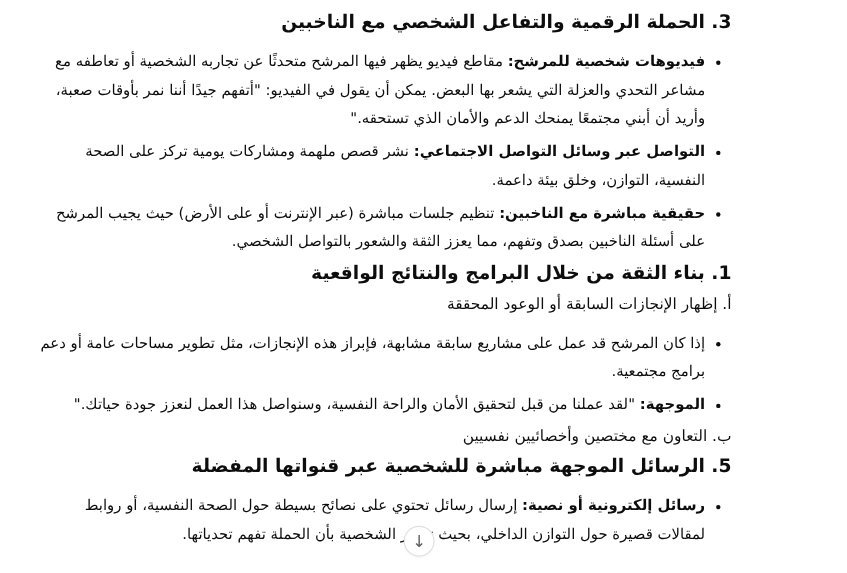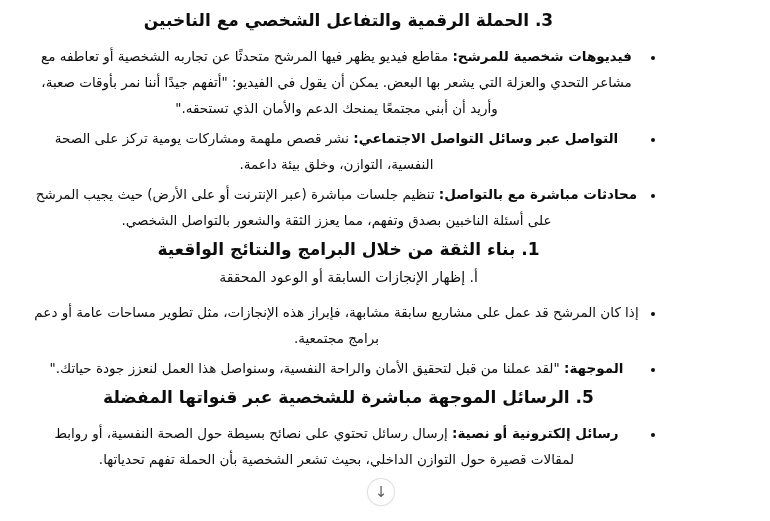--- a/index.html
+++ b/index.html
@@ -7,21 +7,21 @@
   body {
     width: 770px;
     height: 521px;
     overflow: hidden;
     background: #ffffff;
     position: relative;
     font-family: "DejaVu Sans", "Liberation Sans", sans-serif;
   }
   .doc {
     direction: rtl;
-    text-align: center;
+    text-align: right;
     color: #0d0d0d;
     font-size: 13.5px;
     line-height: 26px;
     padding: 8px 32px 0 32px;
     width: 697px;
     height: 521px;
     overflow: hidden;
   }
   .doc h2 {
     font-size: 17px;
@@ -72,31 +72,32 @@
 </style>
 </head>
 <body>
 
 <div class="doc" dir="rtl">
 
   <h2 class="first">3. الحملة الرقمية والتفاعل الشخصي مع الناخبين</h2>
   <ul>
     <li><span class="lead">فيديوهات شخصية للمرشح:</span><span> مقاطع فيديو يظهر فيها المرشح متحدثًا عن تجاربه الشخصية أو تعاطفه مع مشاعر التحدي والعزلة التي يشعر بها البعض. يمكن أن يقول في الفيديو: "أتفهم جيدًا أننا نمر بأوقات صعبة، وأريد أن أبني مجتمعًا يمنحك الدعم والأمان الذي تستحقه."</span></li>
     <li><span class="lead">التواصل عبر وسائل التواصل الاجتماعي:</span><span> نشر قصص ملهمة ومشاركات يومية تركز على الصحة النفسية، التوازن، وخلق بيئة داعمة.</span></li>
-    <li><span class="lead">محادثات مباشرة مع بالتواصل:</span><span> تنظيم جلسات مباشرة (عبر الإنترنت أو على الأرض) حيث يجيب المرشح على أسئلة الناخبين بصدق وتفهم، مما يعزز الثقة والشعور بالتواصل الشخصي.</span></li>
+    <li><span class="lead">حقيقية مباشرة مع الناخبين:</span><span> تنظيم جلسات مباشرة (عبر الإنترنت أو على الأرض) حيث يجيب المرشح على أسئلة الناخبين بصدق وتفهم، مما يعزز الثقة والشعور بالتواصل الشخصي.</span></li>
   </ul>
 
   <h2>1. بناء الثقة من خلال البرامج والنتائج الواقعية</h2>
 
   <h3>أ. إظهار الإنجازات السابقة أو الوعود المحققة</h3>
   <ul>
     <li><span class="lead"></span><span>إذا كان المرشح قد عمل على مشاريع سابقة مشابهة، فإبراز هذه الإنجازات، مثل تطوير مساحات عامة أو دعم برامج مجتمعية.</span></li>
     <li><span class="lead">الموجهة:</span><span> "لقد عملنا من قبل لتحقيق الأمان والراحة النفسية، وسنواصل هذا العمل لنعزز جودة حياتك."</span></li>
   </ul>
 
+  <h3>ب. التعاون مع مختصين وأخصائيين نفسيين</h3>
 
   <h2>5. الرسائل الموجهة مباشرة للشخصية عبر قنواتها المفضلة</h2>
   <ul>
     <li><span class="lead">رسائل إلكترونية أو نصية:</span><span> إرسال رسائل تحتوي على نصائح بسيطة حول الصحة النفسية، أو روابط لمقالات قصيرة حول التوازن الداخلي، بحيث تشعر الشخصية بأن الحملة تفهم تحدياتها.</span></li>
 
   </ul>
 
 </div>
 
 <button class="scroll-btn">

